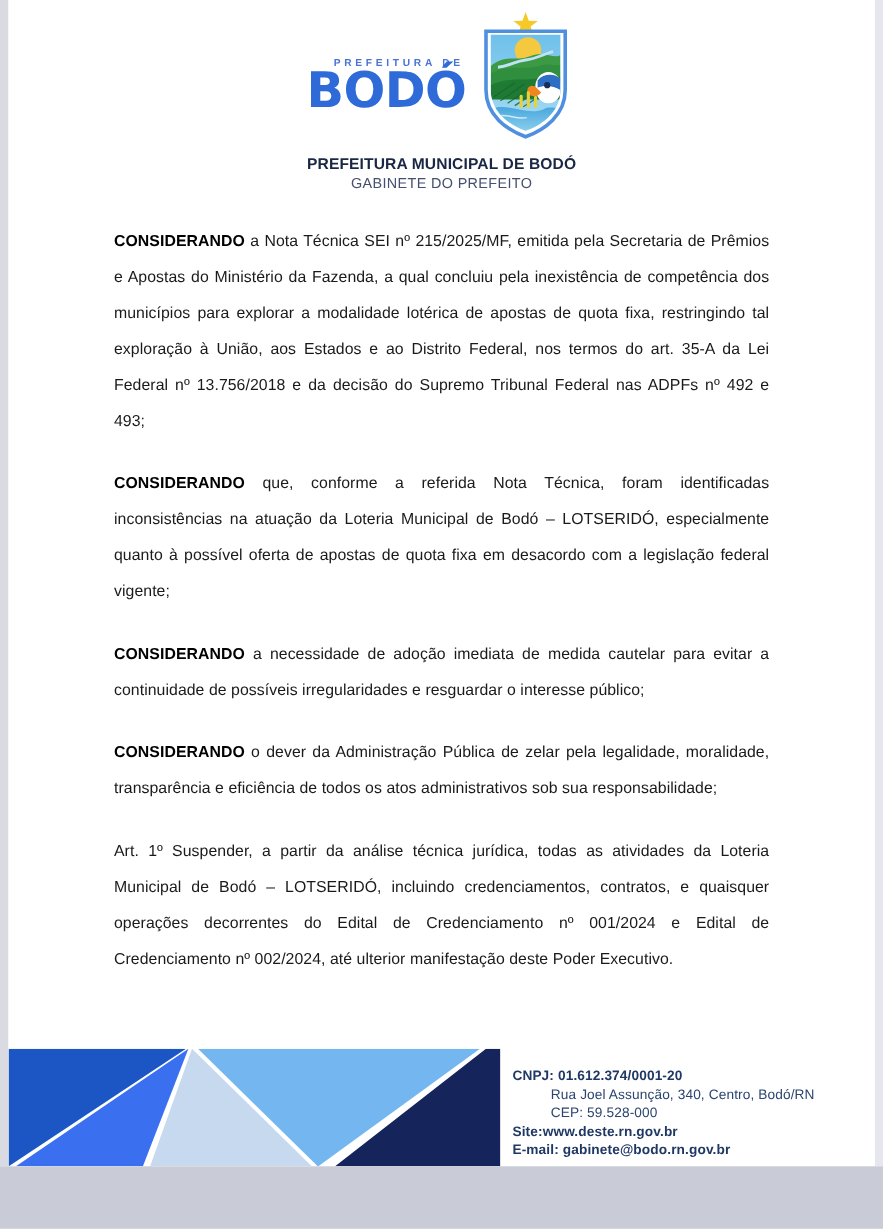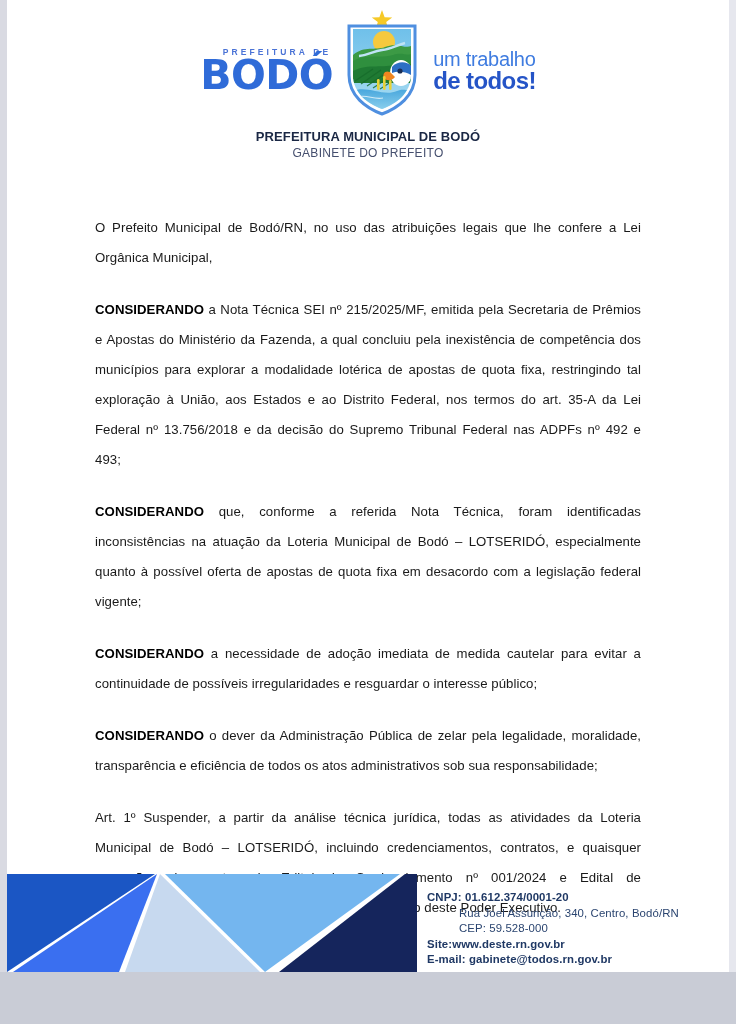--- a/index.html
+++ b/index.html
@@ -231,39 +231,32 @@
               <rect x="44" y="67" width="2.6" height="14" rx="1.2"></rect>
               <rect x="50" y="71" width="2.6" height="10" rx="1.2"></rect>
             </g>
 
             <path d="M14 82 C28 76 44 88 58 82 C64 79 68 82 72 81 L72 102 H14 Z" fill="url(#waterG)"></path>
             <path d="M18 88 C28 85 34 91 44 89" stroke="#ffffff" stroke-width="1.2" fill="none" opacity="0.7"></path>
           </g>
         </svg>
       </div>
 
-      <div class="logo-right">
-        <div class="trabalho-1">um trabalho</div>
-        <div class="trabalho-2">de todos!</div>
-      </div>
 
     </div>
 
     <div class="header-lines">
       <div class="hl2">PREFEITURA MUNICIPAL DE BODÓ</div>
       <div class="hl3">GABINETE DO PREFEITO</div>
     </div>
   </div>
 
   <div class="content">
 
 
-    <p class="para spacer-first">
-      <span>O Prefeito Municipal de Bodó/RN, no uso das atribuições legais que lhe confere a Lei Orgânica Municipal,</span>
-    </p>
 
     <p class="para">
       <b>CONSIDERANDO</b><span> a Nota Técnica SEI nº 215/2025/MF, emitida pela Secretaria de Prêmios e Apostas do Ministério da Fazenda, a qual concluiu pela inexistência de competência dos municípios para explorar a modalidade lotérica de apostas de quota fixa, restringindo tal exploração à União, aos Estados e ao Distrito Federal, nos termos do art. 35-A da Lei Federal nº 13.756/2018 e da decisão do Supremo Tribunal Federal nas ADPFs nº 492 e 493;</span>
     </p>
 
     <p class="para">
       <b>CONSIDERANDO</b><span> que, conforme a referida Nota Técnica, foram identificadas inconsistências na atuação da Loteria Municipal de Bodó – LOTSERIDÓ, especialmente quanto à possível oferta de apostas de quota fixa em desacordo com a legislação federal vigente;</span>
     </p>
 
     <p class="para">
@@ -303,20 +296,20 @@
         <span class="b">CNPJ:</span>
         <span class="b">01.612.374/0001-20</span>
       </div>
       <div class="n">Rua Joel Assunção, 340, Centro, Bodó/RN</div>
       <div class="n">CEP: 59.528-000</div>
       <div>
         <span class="b">Site:</span><span class="b">www.deste.rn.gov.br</span>
       </div>
       <div>
         <span class="b">E-mail:</span>
-        <span class="b">gabinete@todos.rn.gov.br</span>
+        <span class="b">gabinete@bodo.rn.gov.br</span>
       </div>
     </div>
 
   </div>
 
 </div>
 </div>
 
 </body></html>

